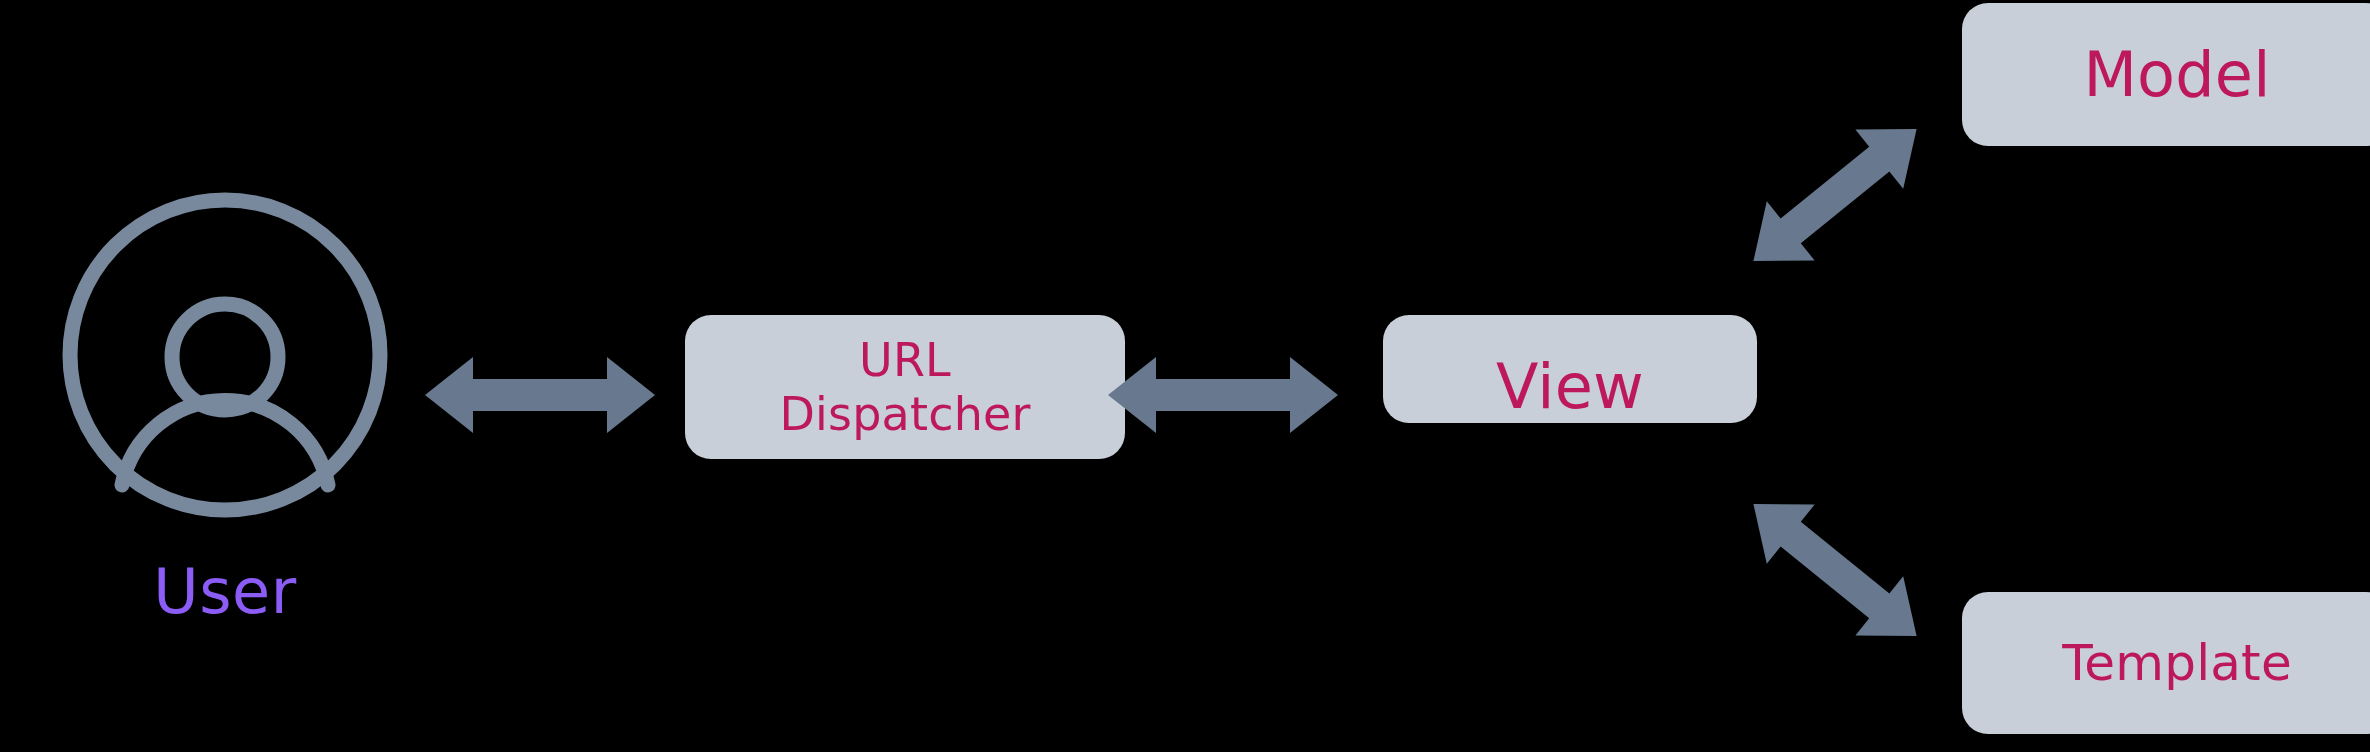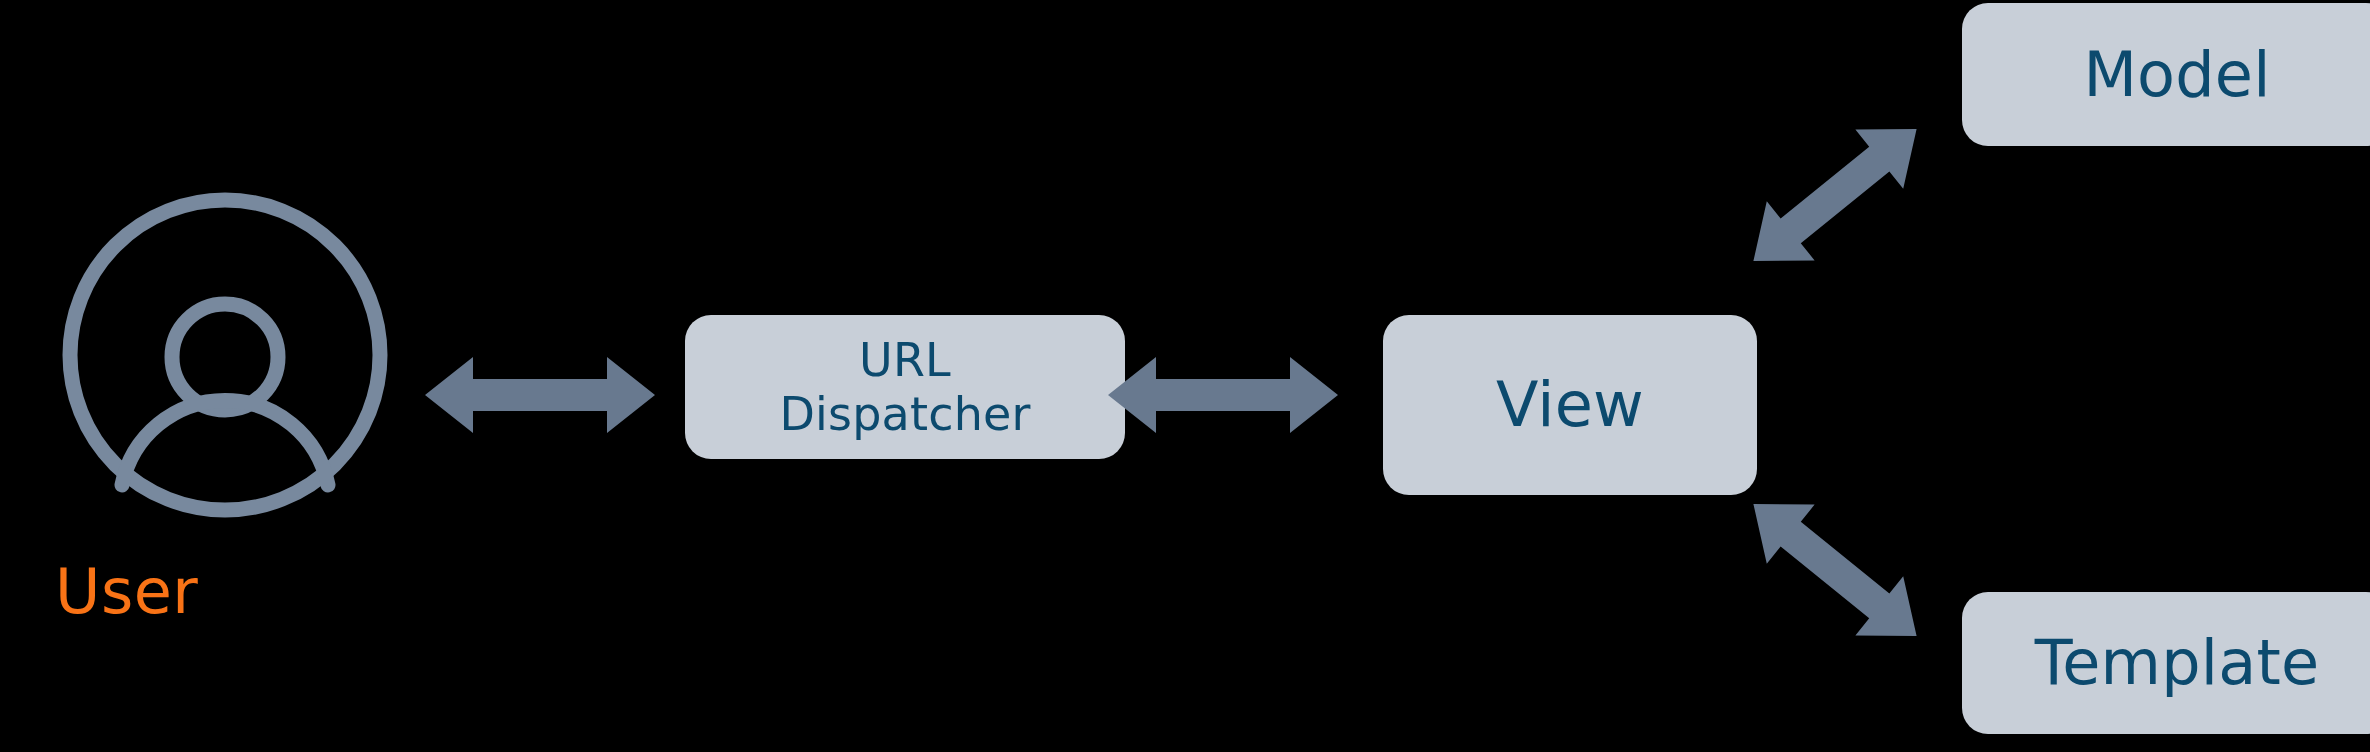--- a/index.html
+++ b/index.html
@@ -20,60 +20,61 @@
   .node-box {
     position: absolute;
     background: #c8cfd8;
     border-radius: 26px;
     display: flex;
     align-items: center;
     justify-content: center;
     box-sizing: border-box;
   }
   .node-label {
-    color: #0c4a6e;
+    color: #be185d;
     font-family: "DejaVu Sans", sans-serif;
     font-weight: 400;
     text-align: center;
     line-height: 1.18;
     white-space: pre-line;
     letter-spacing: 0.2px;
   }
 
   #box-url-dispatcher {
     left: 685px;
     top: 315px;
     width: 440px;
     height: 144px;
   }
   #box-url-dispatcher .node-label { font-size: 46px; }
 
   #box-view {
     left: 1383px;
     top: 315px;
     width: 374px;
-    height: 180px;
+    height: 108px;
+    align-items: flex-end;
   }
   #box-view .node-label { font-size: 62px; }
 
   #box-model {
     left: 1962px;
     top: 3px;
     width: 430px;
     height: 143px;
   }
   #box-model .node-label { font-size: 62px; }
 
   #box-template {
     left: 1962px;
     top: 592px;
     width: 430px;
     height: 142px;
   }
-  #box-template .node-label { font-size: 62px; }
+  #box-template .node-label { font-size: 50px; }
 
   
   #user-group {
     position: absolute;
     left: 55px;
     top: 185px;
     width: 340px;
     height: 500px;
   }
   #user-avatar-icon {
@@ -81,21 +82,22 @@
     left: 0;
     top: 0;
     width: 340px;
     height: 340px;
   }
   #user-label {
     position: absolute;
     left: 0;
     top: 370px;
     width: 340px;
-    color: #f97316;
+    text-align: center;
+    color: #8b5cf6;
     font-size: 62px;
     font-family: "DejaVu Sans", sans-serif;
     letter-spacing: 0.5px;
   }
 
   
   .arrow-svg {
     position: absolute;
     overflow: visible;
   }

